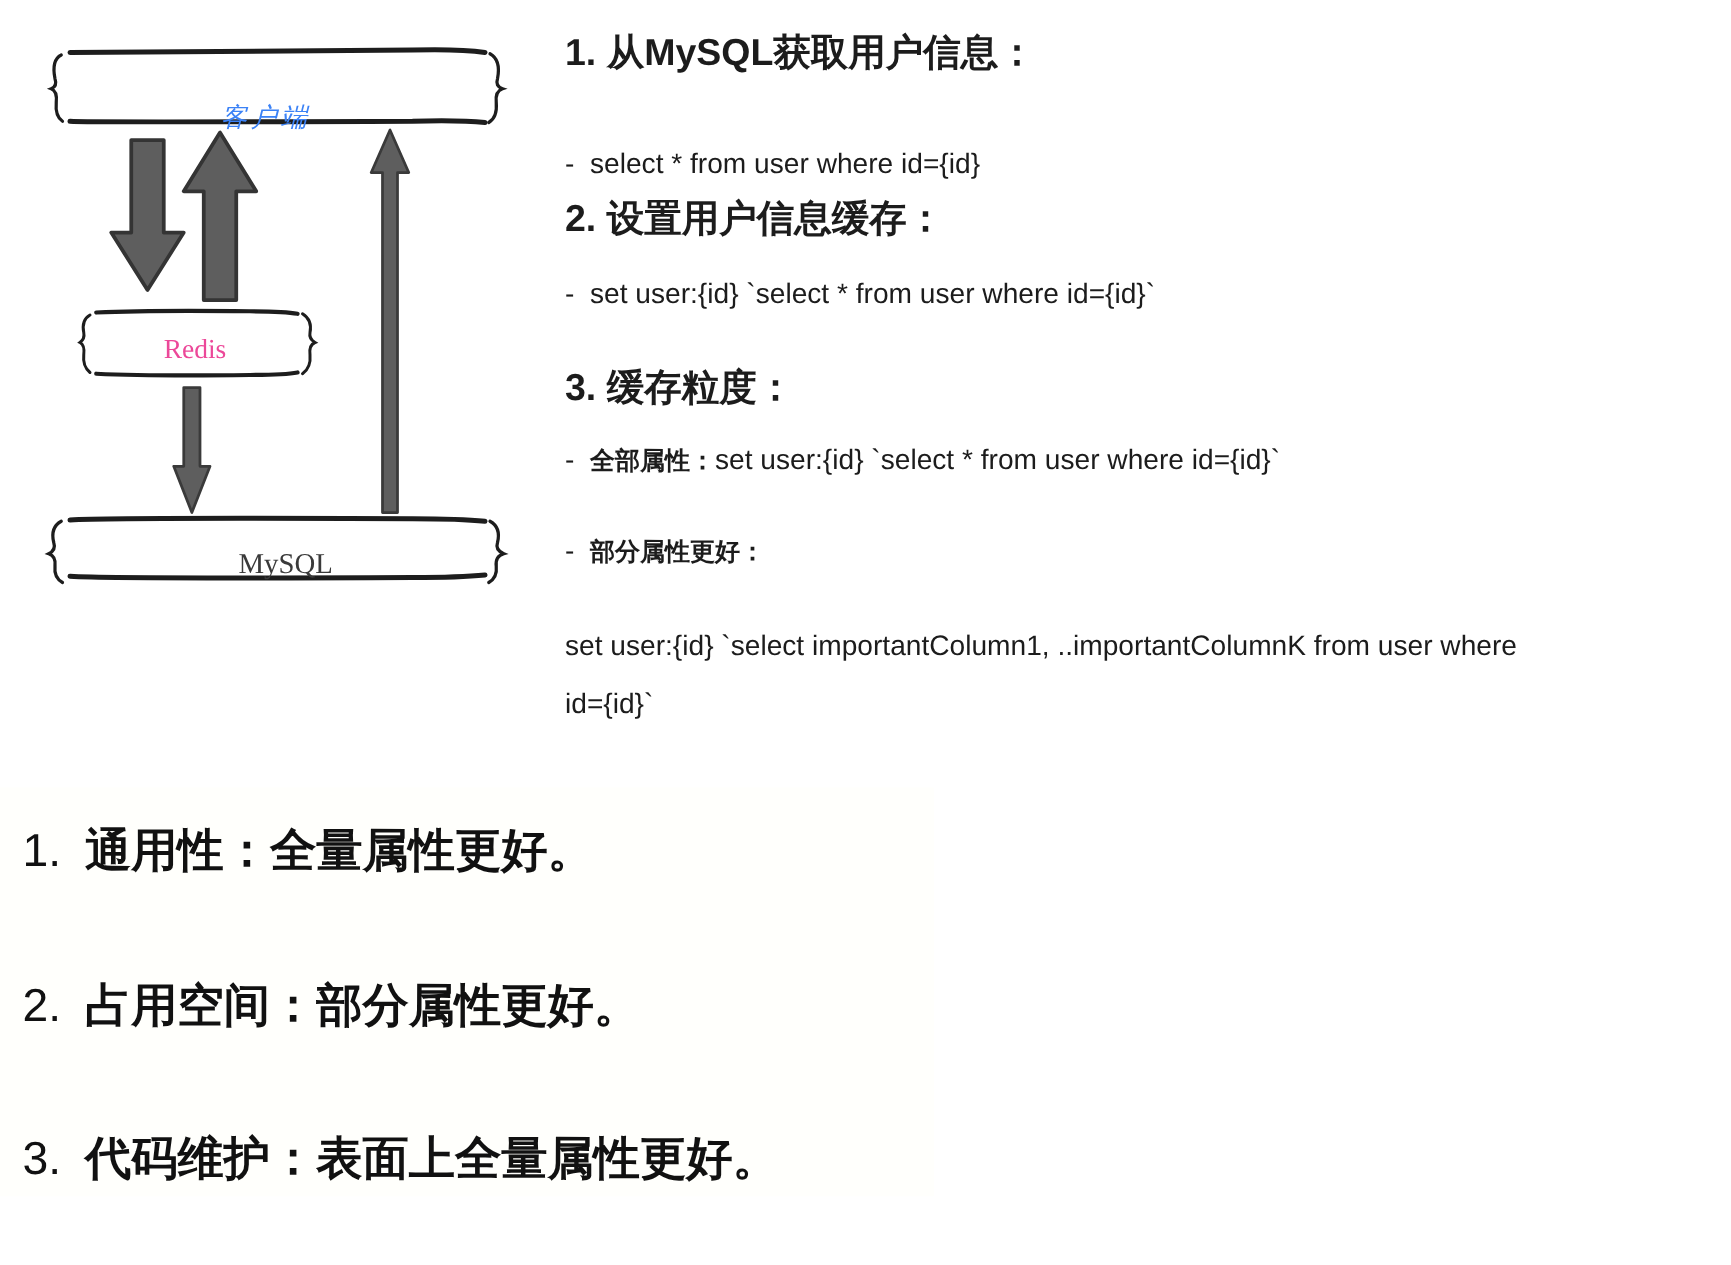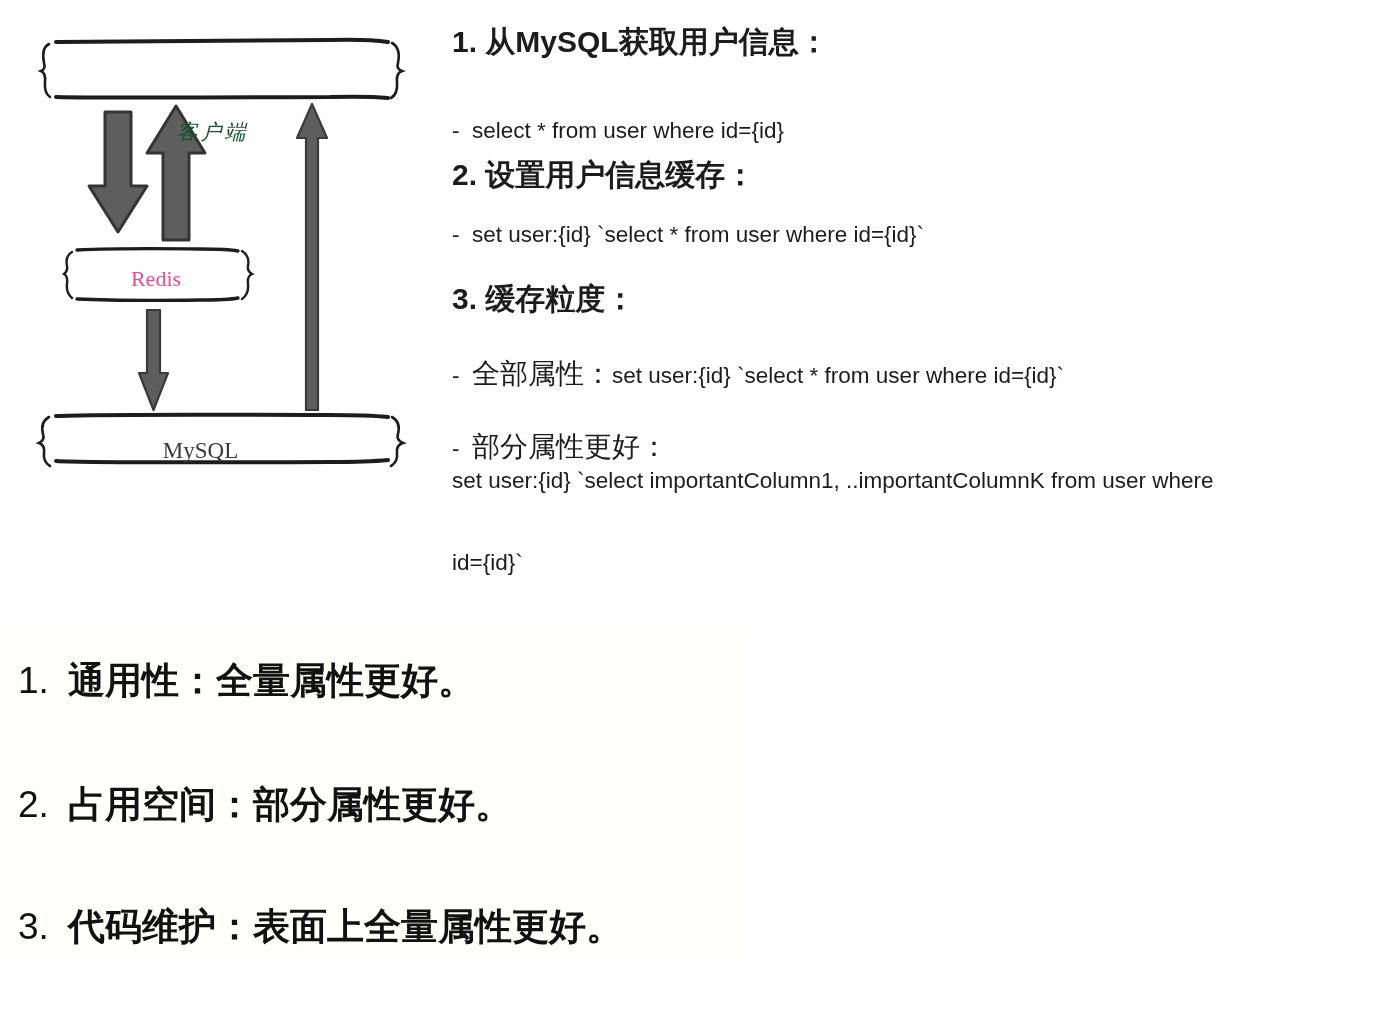--- a/index.html
+++ b/index.html
@@ -49,30 +49,29 @@
     text-align: center;
     font-family: "Liberation Serif", "DejaVu Serif", serif;
     color: #3d3d3d;
     white-space: nowrap;
   }
   #label-client {
     left: 40px; top: 62px; width: 345px;
     font-size: 21px;
     letter-spacing: 3px;
     font-style: italic;
-    color: #14532d;
-    margin-top: 38px;
+    color: #3b82f6;
   }
   #label-redis {
     left: 70px; top: 248px; width: 172px;
     font-size: 22px;
     color: #ec4899;
   }
   #label-mysql {
-    left: 28px; top: 420px; width: 345px;
+    left: 56px; top: 420px; width: 345px;
     font-size: 23px;
     color: #3a3a3a;
   }
 
   
   #notes {
     position: absolute;
     left: 452px;
     top: 0px;
     width: 933px;
@@ -86,43 +85,43 @@
   }
   .note-head {
     font-size: 30px;
     font-weight: 700;
   }
   .note-sub {
     font-size: 22.5px;
     font-weight: 400;
   }
   .note-sub .cjk-strong {
-    font-size: 28px;
-    font-weight: 400;
+    font-size: 20px;
+    font-weight: 700;
     margin-top: 22px;
   }
   .note-wrap {
     font-size: 22.5px;
     font-weight: 400;
   }
   .dash {
     display: inline-block;
     min-width: 20px;
     color: #1c1c1c;
   }
 
   
   #note-1      { top: 22px; }
   #note-1-sub  { top: 90px; margin-top: 28px; }
   #note-2      { top: 155px; }
   #note-2-sub  { top: 222px; }
-  #note-3      { top: 279px; }
+  #note-3      { top: 290px; }
   #note-3-a    { top: 355px; }
   #note-3-b    { top: 428px; }
-  #note-3-b1   { top: 468px; }
+  #note-3-b1   { top: 504px; }
   #note-3-b2   { top: 550px; }
 
   
   #conclusions {
     position: absolute;
     left: 0px;
     top: 630px;
     width: 747px;
     height: 327px;
   }

